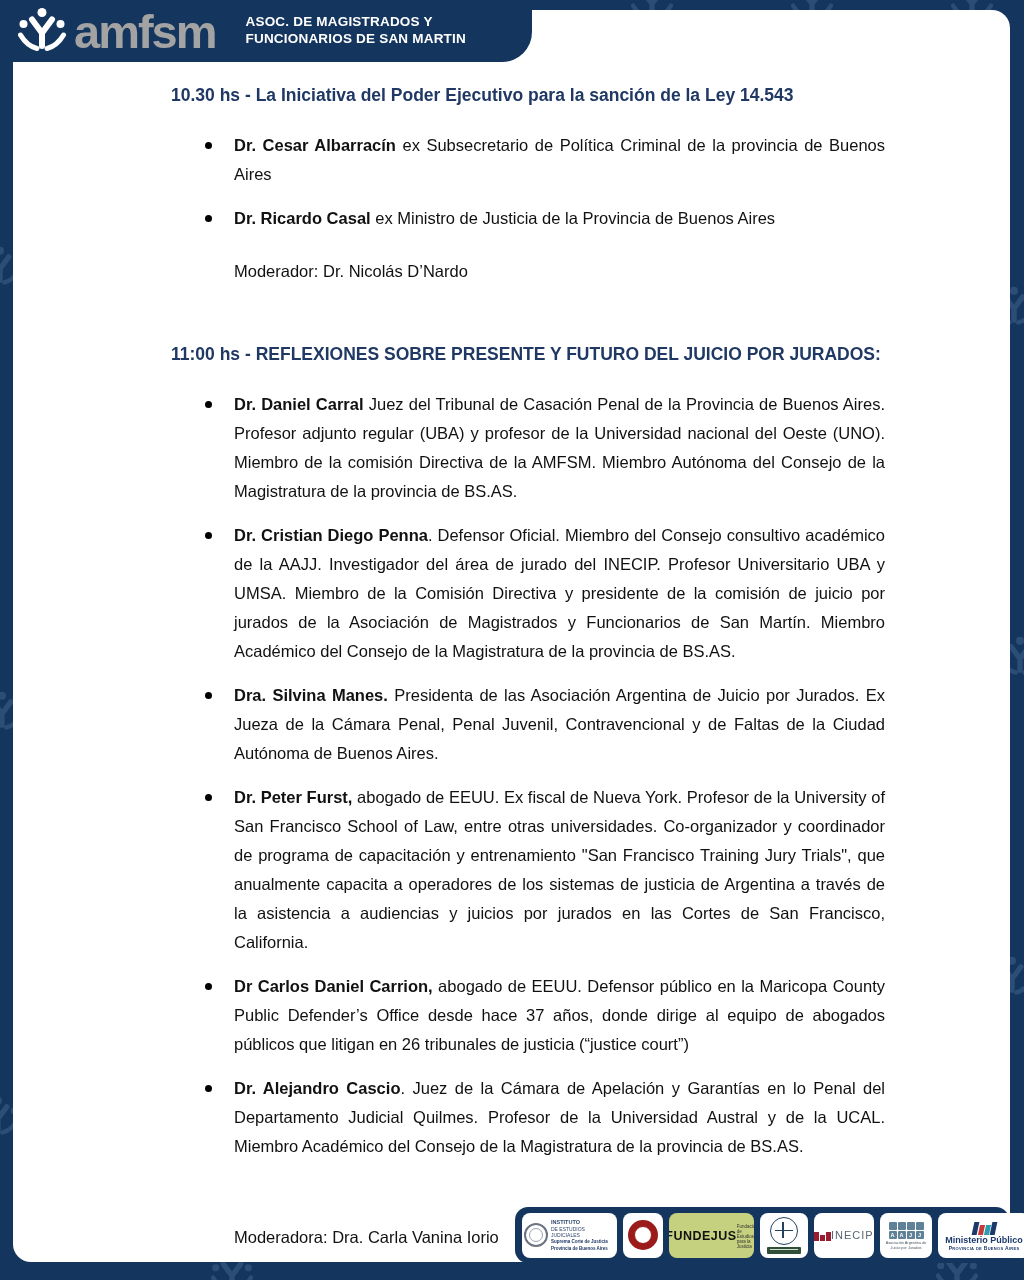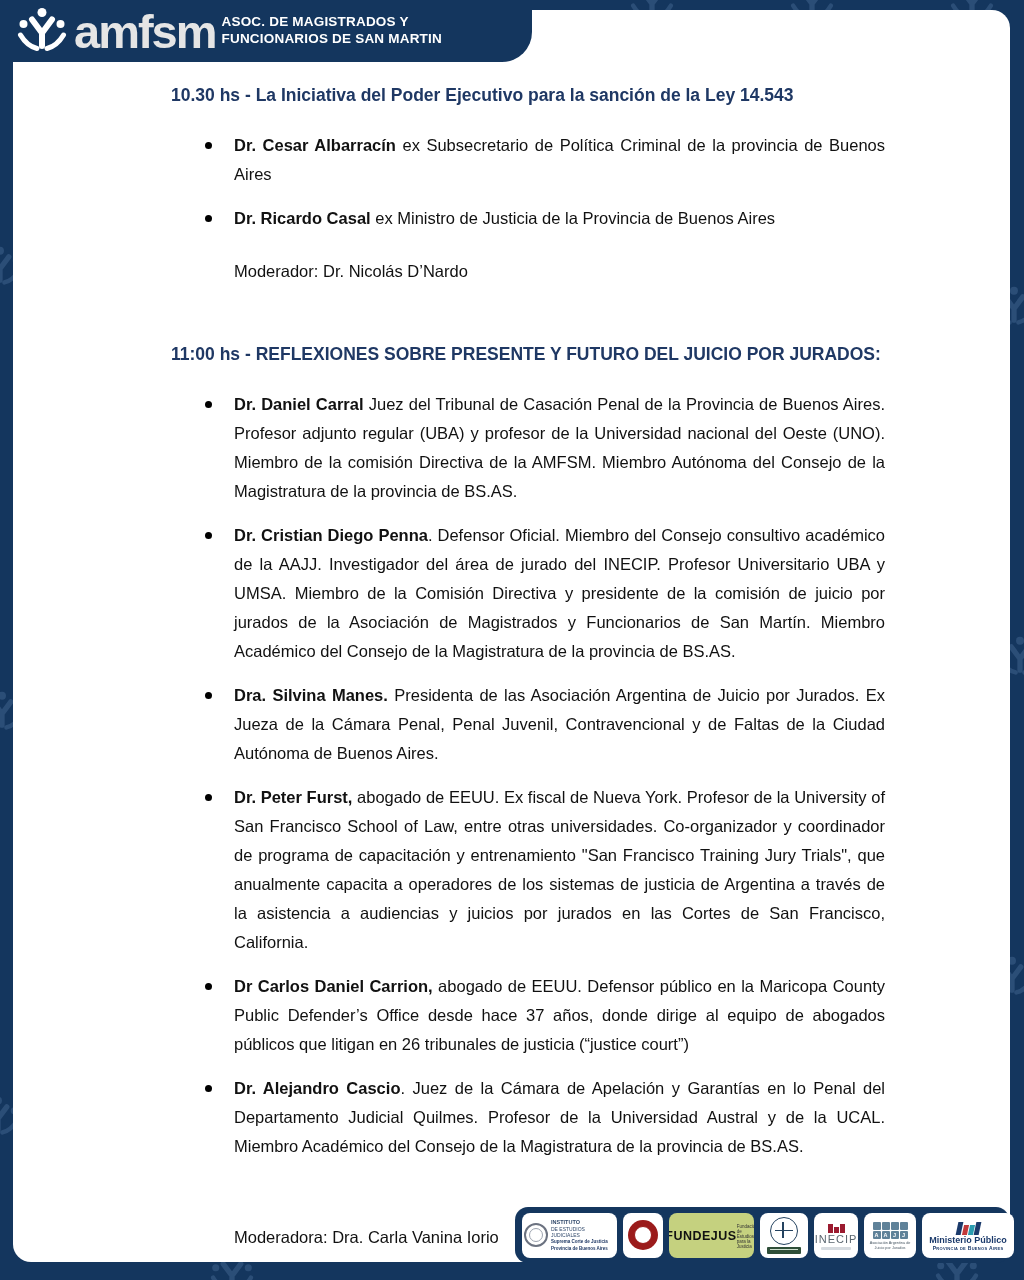--- a/index.html
+++ b/index.html
@@ -7,21 +7,21 @@
         font-family:"Liberation Sans", sans-serif;}
   
   .glyph{position:absolute;width:44px;height:44px;color:#5e81ad;opacity:.32;}
   
   .card{position:absolute;left:13px;top:10px;width:997px;height:1252px;background:#ffffff;
         border-radius:18px;z-index:1;}
   
   .brand-band{position:absolute;left:0;top:0;width:532px;height:62px;background:#14365e;
         border-radius:0 0 30px 0;z-index:3;display:flex;align-items:center;padding-left:16px;box-sizing:border-box;}
   .brand-icon{width:52px;height:50px;color:#ffffff;margin-right:6px;flex:0 0 auto;}
-  .brand-word{color:#e5e5e5;font-size:47px;font-weight:800;letter-spacing:-2px;line-height:1;margin-right:6px;}
+  .brand-word{color:#a3a3a3;font-size:47px;font-weight:800;letter-spacing:-2px;line-height:1;margin-right:30px;}
   .brand-org{color:#fff;font-size:13.5px;font-weight:700;line-height:1.25;letter-spacing:.2px;}
   
   .doc{position:absolute;left:171px;top:84px;width:714px;z-index:2;color:#111;}
   h2.sec{color:#1f3864;font-size:17.5px;font-weight:700;margin:0 0 24px 0;line-height:1.3;}
   .sec2{margin-top:57px !important;}
   ul.people{list-style:none;margin:0;padding:0;}
   ul.people li{position:relative;padding-left:63px;margin-bottom:15px;font-size:16.5px;line-height:29px;
         text-align:justify;}
   ul.people li::before{content:"";position:absolute;left:34px;top:11px;width:7px;height:7px;border-radius:50%;
         background:#000;}
@@ -30,21 +30,21 @@
   .moderator-final{margin-top:62px;}
   
   .logo-strip{position:absolute;left:515px;top:1207px;width:494px;height:56px;background:#14365e;
         border-radius:13px;z-index:4;display:flex;align-items:center;gap:6px;padding:0 7px;box-sizing:border-box;}
   .tile{background:#fff;border-radius:8px;height:45px;display:flex;align-items:center;justify-content:center;
         overflow:hidden;flex:0 0 auto;box-sizing:border-box;}
   .t-iej{width:95px;padding:2px;}
   .t-seal{width:40px;}
   .t-fundejus{width:85px;background:#c5d17f;flex-direction:row;}
   .t-emblem{width:48px;flex-direction:column;}
-  .t-inecip{width:44px;flex-direction:column;}
+  .t-inecip{width:60px;flex-direction:row;}
   .t-aajj{width:52px;flex-direction:column;}
   .t-mp{width:92px;flex-direction:column;}
   .iej-crest{width:20px;height:20px;border-radius:50%;border:2px solid #6b7280;position:relative;flex:0 0 auto;margin-right:3px;}
   .iej-crest::after{content:"";position:absolute;inset:3px;border-radius:50%;border:1px solid #9ca3af;}
   .iej-text{font-size:5px;line-height:1.25;color:#31496b;}
   .iej-text .l1{font-weight:700;font-size:5.5px;}
   .iej-text .l3,.iej-text .l4{font-weight:700;font-size:4.5px;color:#1f3864;}
   .seal{width:30px;height:30px;border-radius:50%;background:#9b1b1b;position:relative;}
   .seal::after{content:"";position:absolute;inset:6px;border-radius:50%;background:#fff;border:1px solid #9b1b1b;}
   .fundejus-title{font-size:12.5px;font-weight:800;color:#111;letter-spacing:.5px;line-height:1;margin-top:3px;}

